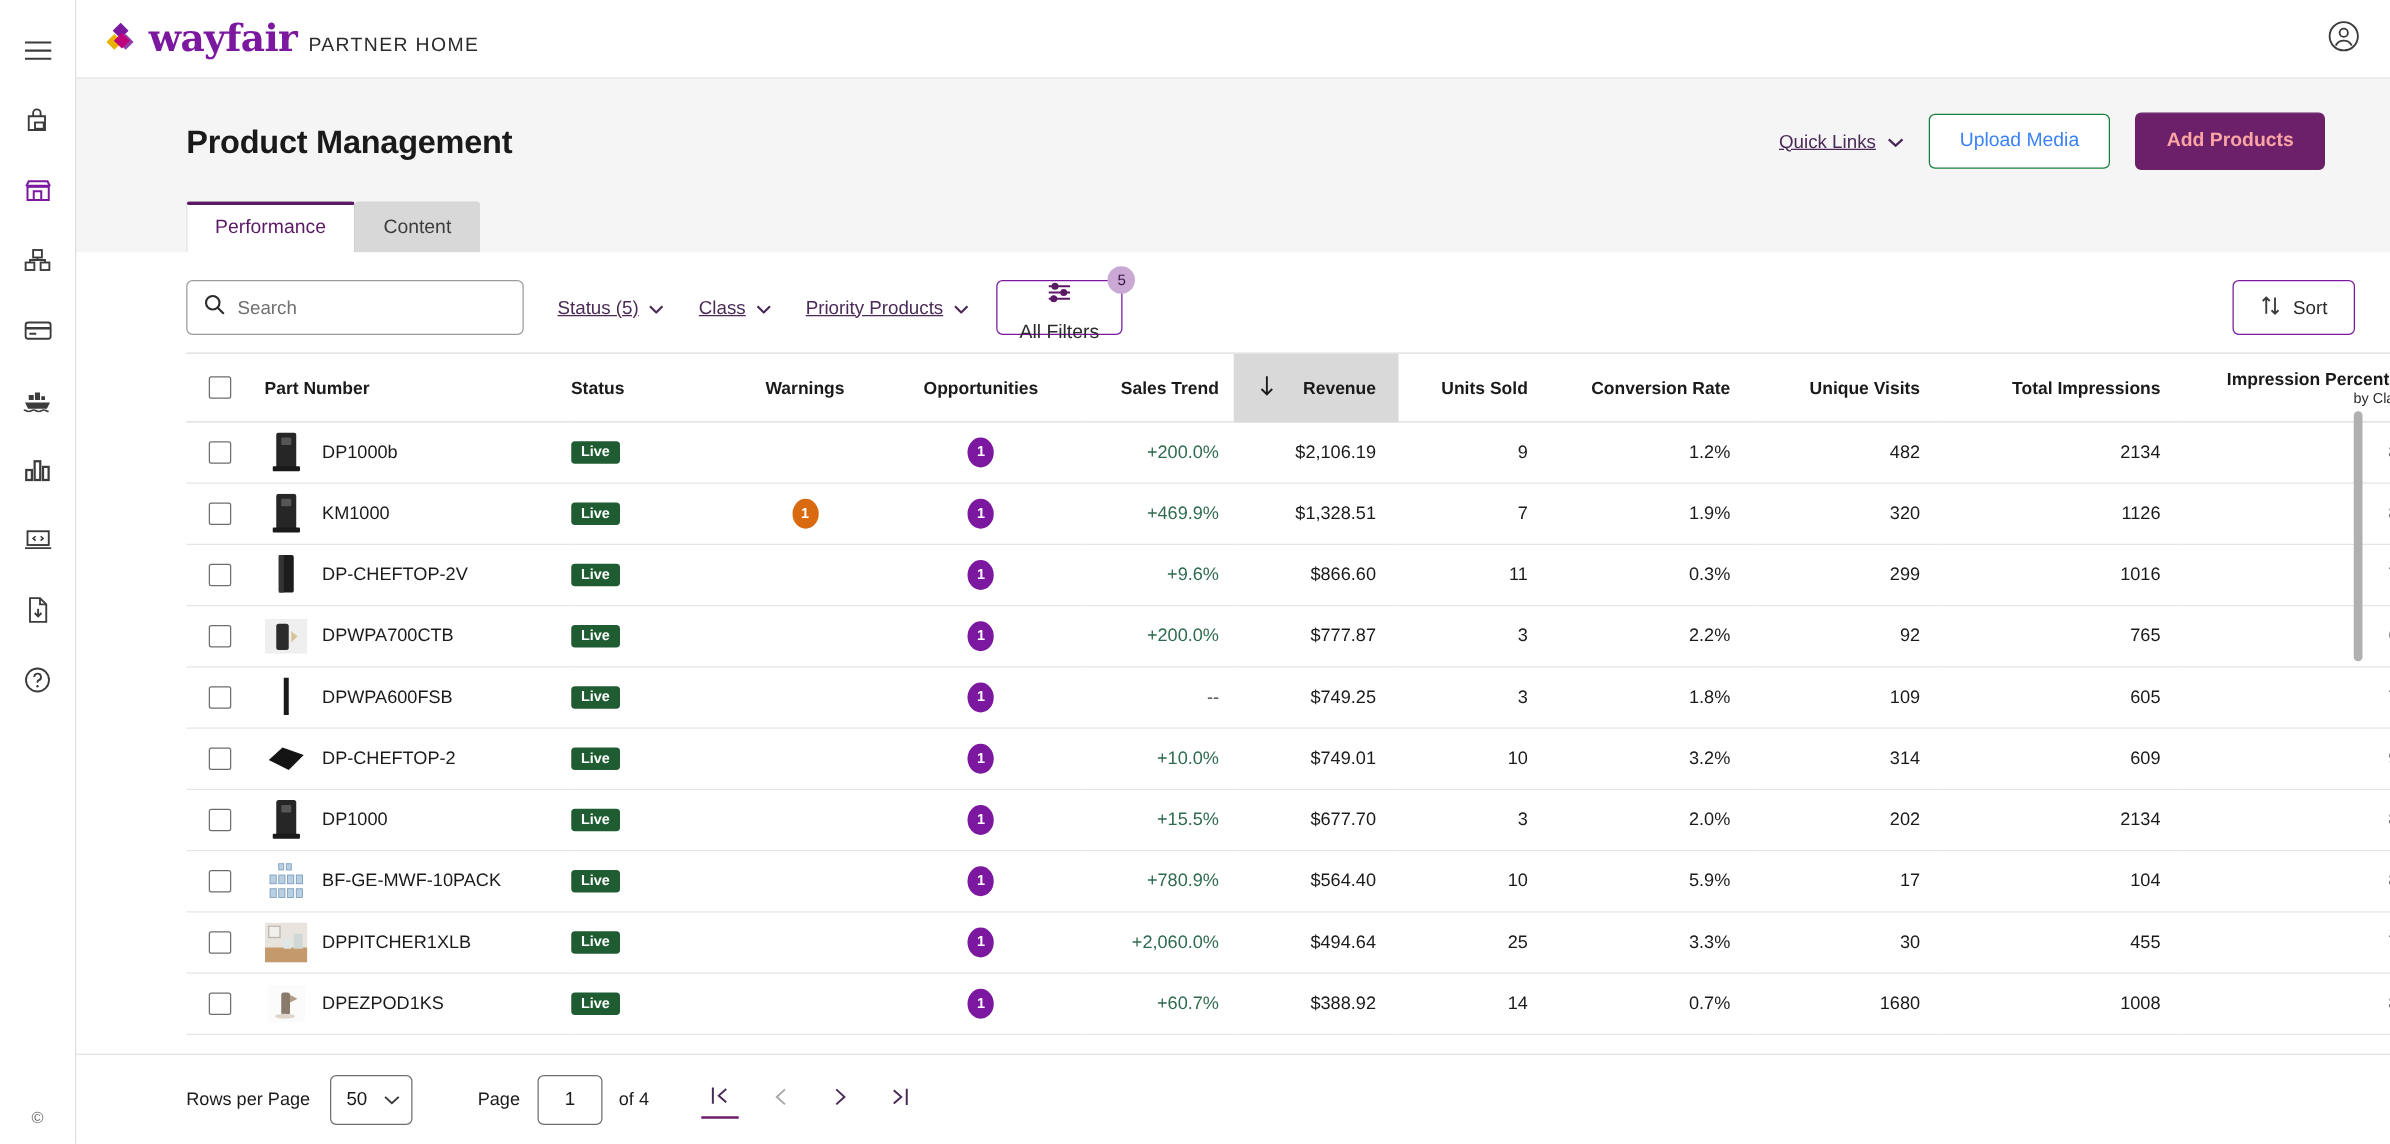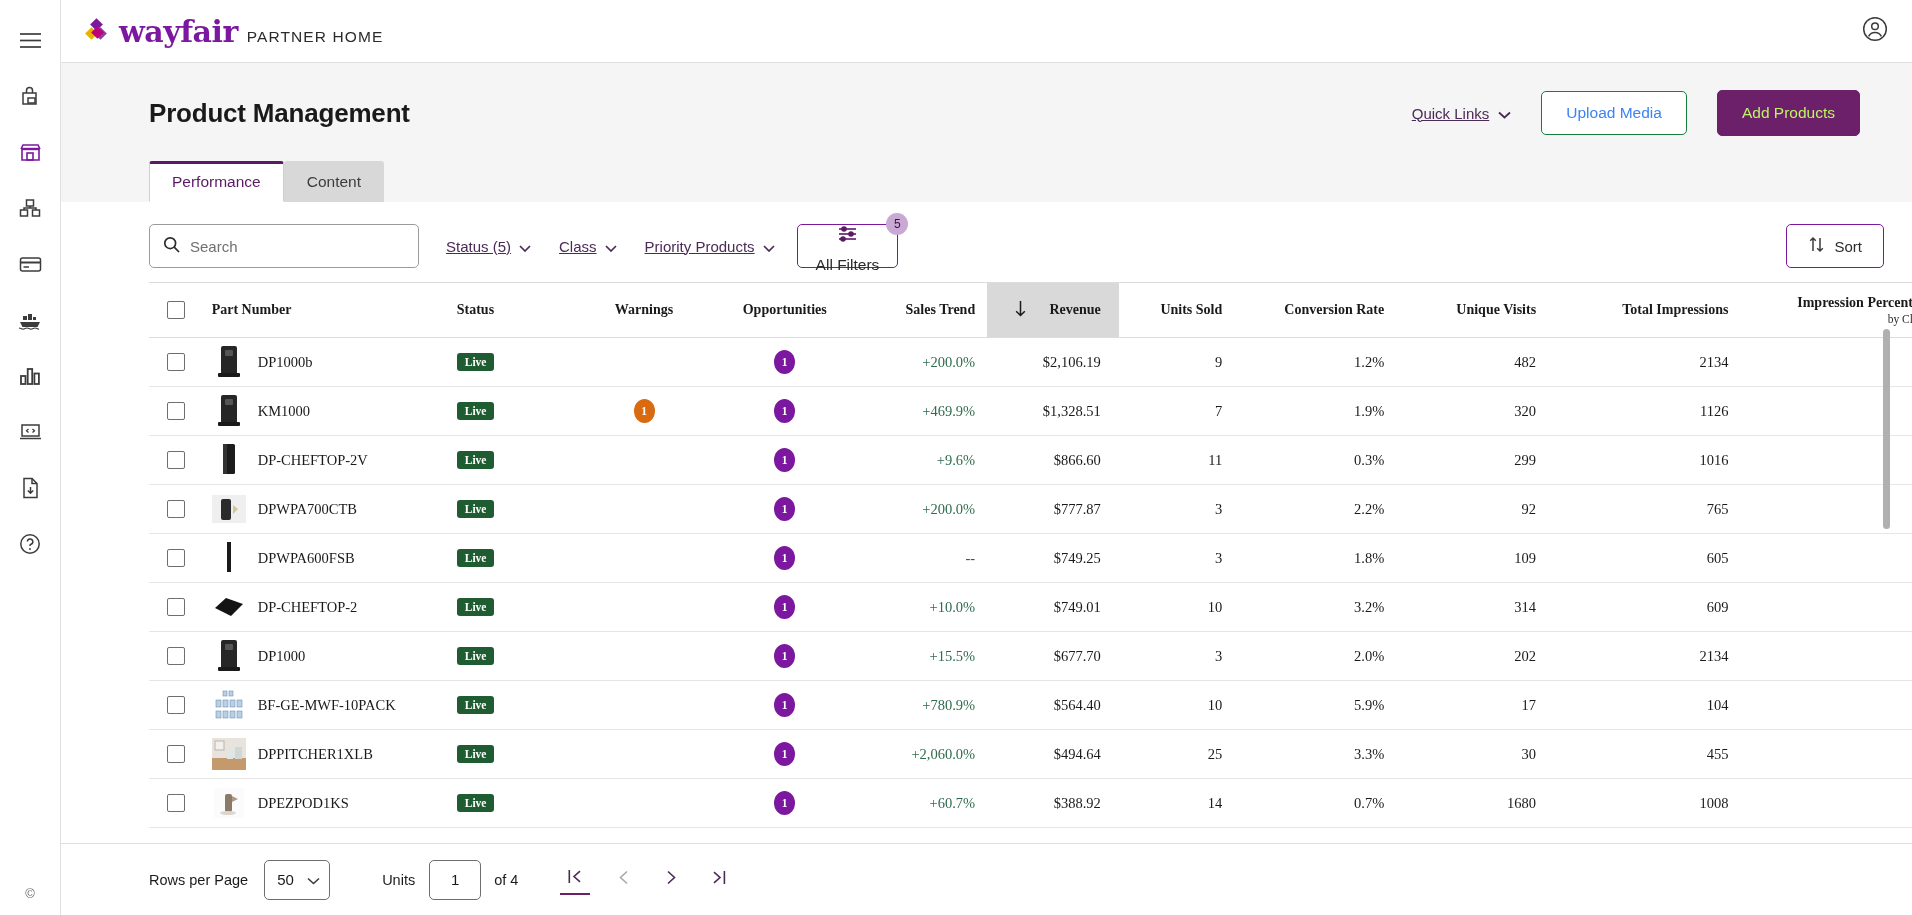--- a/index.html
+++ b/index.html
@@ -63,37 +63,37 @@
   .avatar-btn { color: #3c3c3c; display: flex; align-items: center; cursor: pointer; }
 
   
   .page-band {
     background: #f5f5f5;
     padding: 27px 24px 0 88px;
     flex: 0 0 auto;
   }
   .page-head-row { display: flex; align-items: center; justify-content: space-between; }
   .page-title { font-size: 26px; font-weight: bold; color: #1a1a1a; letter-spacing: -0.2px; }
-  .head-actions { display: flex; align-items: center; gap: 30px; padding-right: 28px; }
+  .head-actions { display: flex; align-items: center; gap: 20px; padding-right: 28px; }
   .quick-links {
     display: flex; align-items: center; gap: 9px;
     color: #4b2a57; font-size: 15px; cursor: pointer;
   }
   .quick-links .ql-text { text-decoration: underline; }
   .btn {
     font-size: 15.5px; border-radius: 5px; cursor: pointer; white-space: nowrap;
     font-family: "Liberation Sans", sans-serif;
   }
   .btn-outline {
     background: #fff; border: 1px solid #15803d; color: #3b82f6;
     padding: 12px 24px;
   }
   .btn-primary {
-    background: #6b2069; border: 1px solid #6b2069; color: #bef264;
-    padding: 13px 24px; font-weight: 400;
+    background: #6b2069; border: 1px solid #6b2069; color: #fca5a5;
+    padding: 13px 24px; font-weight: 700;
   }
 
   
   .tabs { display: flex; margin-top: 25px; padding-left: 0; }
   .tab {
     font-size: 15.5px; padding: 11px 22px 10px; cursor: pointer;
     background: #d8d8d8; color: #3c3c3c; border: 1px solid transparent;
     border-bottom: none; border-radius: 3px 3px 0 0;
   }
   .tab.active {
@@ -153,21 +153,21 @@
   }
   .sub-left { display: flex; align-items: center; gap: 13px; font-size: 14.5px; color: #2b2b2b; }
   .sub-link { color: #4b2a57; text-decoration: underline; cursor: pointer; font-size: 14.5px; }
   .sub-right { font-size: 13.5px; color: #3c3c3c; }
 
   
   .table-wrap {
     margin: 14px 0 0 88px;
     flex: 1 1 auto; min-height: 0;
     border-top: 1px solid #dcdcdc;
-    overflow: hidden; position: relative; font-family: Liberation Serif, serif;
+    overflow: hidden; position: relative;
   }
   table { border-collapse: collapse; width: 1800px; table-layout: fixed; }
   thead th {
     font-size: 14px; font-weight: 700; color: #1a1a1a;
     padding: 12px 0 12px 0; background: #fff;
     border-bottom: 1px solid #dcdcdc; text-align: right; white-space: nowrap;
   }
   thead th.sorted { background: #d9d9d9; }
   th.c-check { width: 54px; text-align: center; padding-left: 0; }
   th.c-part  { width: 250px; text-align: left; padding-left: 8px; }
@@ -775,21 +775,21 @@
       <div class="pager">
         <span class="pg-label">Rows per Page</span>
         <div class="select-box">
           <span>50</span>
           <span>
             <svg width="13" height="8" viewBox="0 0 13 8" fill="none" stroke="#3c3c3c" stroke-width="1.6">
                 <path d="M1 1.5l5.5 5 5.5-5"></path>
               </svg>
           </span>
         </div>
-        <span class="pg-label2">Units</span>
+        <span class="pg-label2">Page</span>
         <input class="page-input" type="text" value="1" style="">
         <span class="pg-of">of 4</span>
         <div class="pg-nav">
           <div class="pg-btn first">
             <span>
               <svg width="16" height="17" viewBox="0 0 16 17" fill="none" stroke="currentColor" stroke-width="1.6">
                   <path d="M2.3 2v13"></path>
                   <path d="M13 3.2L7 8.5l6 5.3"></path>
                 </svg>
             </span>

